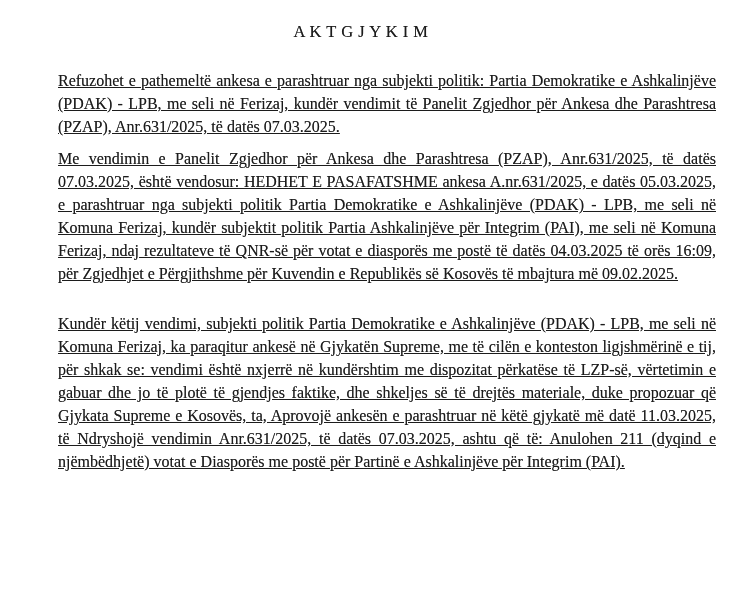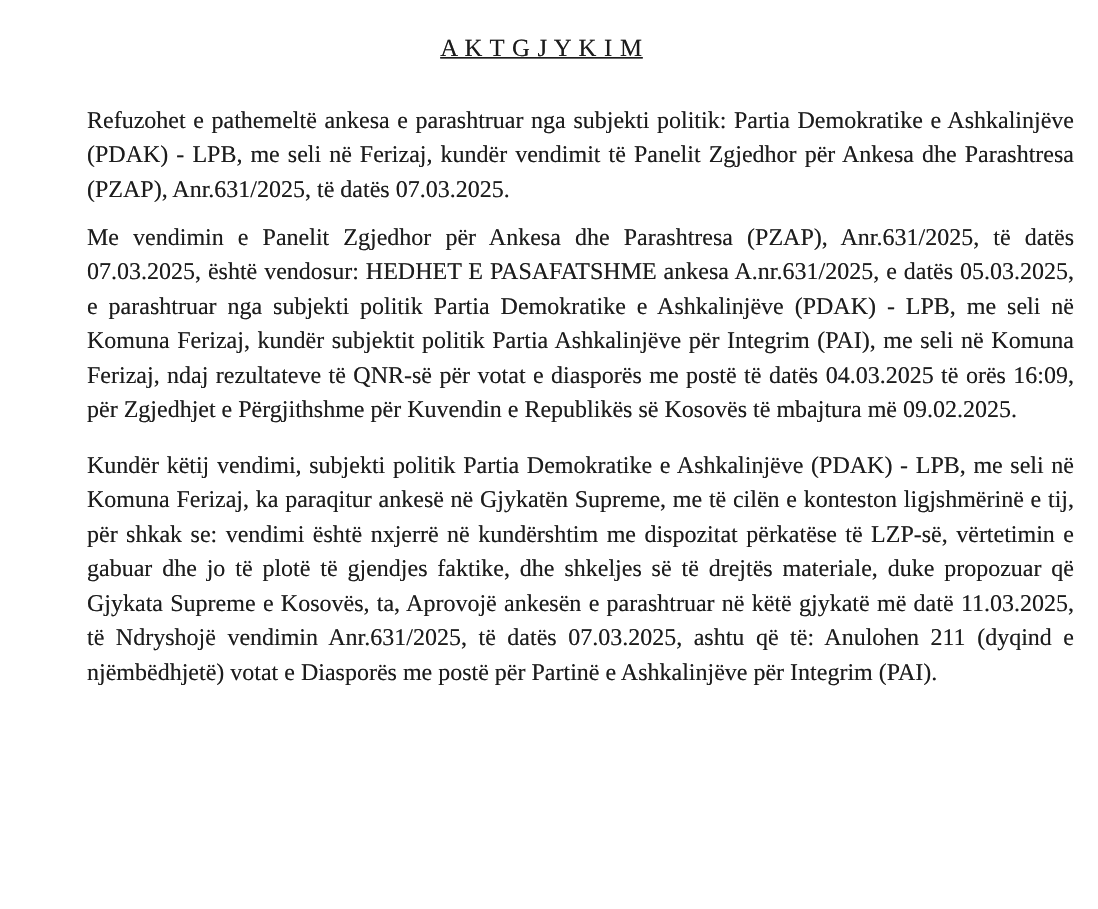--- a/index.html
+++ b/index.html
@@ -25,34 +25,34 @@
   .section-heading {
     position: relative;
     left: -26px;                 
     text-align: center;
     font-size: 16.5px;
     line-height: 23px;
     letter-spacing: 0.5px;
     font-weight: normal;
     margin: 0;
     text-shadow: 0 0 0.4px rgba(0,0,0,0.55); 
-    text-decoration: underline;
   }
   .doc-title { margin-top: 8px; }
   .section-heading { margin-top: 24px; }
   .para {
     font-size: 16px;
     line-height: 23px;
     text-align: justify;
     margin: 0;
     text-shadow: 0 0 0.4px rgba(0,0,0,0.5);
+    text-decoration: underline;
   }
   .para.intro       { margin-top: 26px; }
   .para.reasoning-1 { margin-top: 9px; }
-  .para.reasoning-2 { margin-top: 14px; }
+  .para.reasoning-2 { margin-top: 27px; }
   .para.reasoning-3 { margin-top: 12px; }
   
   .para.continues { text-align-last: justify; }
 </style>
 </head>
 <body>
 
 <div class="page">
 
   <h1 class="doc-title">A K T G J Y K I M</h1>

